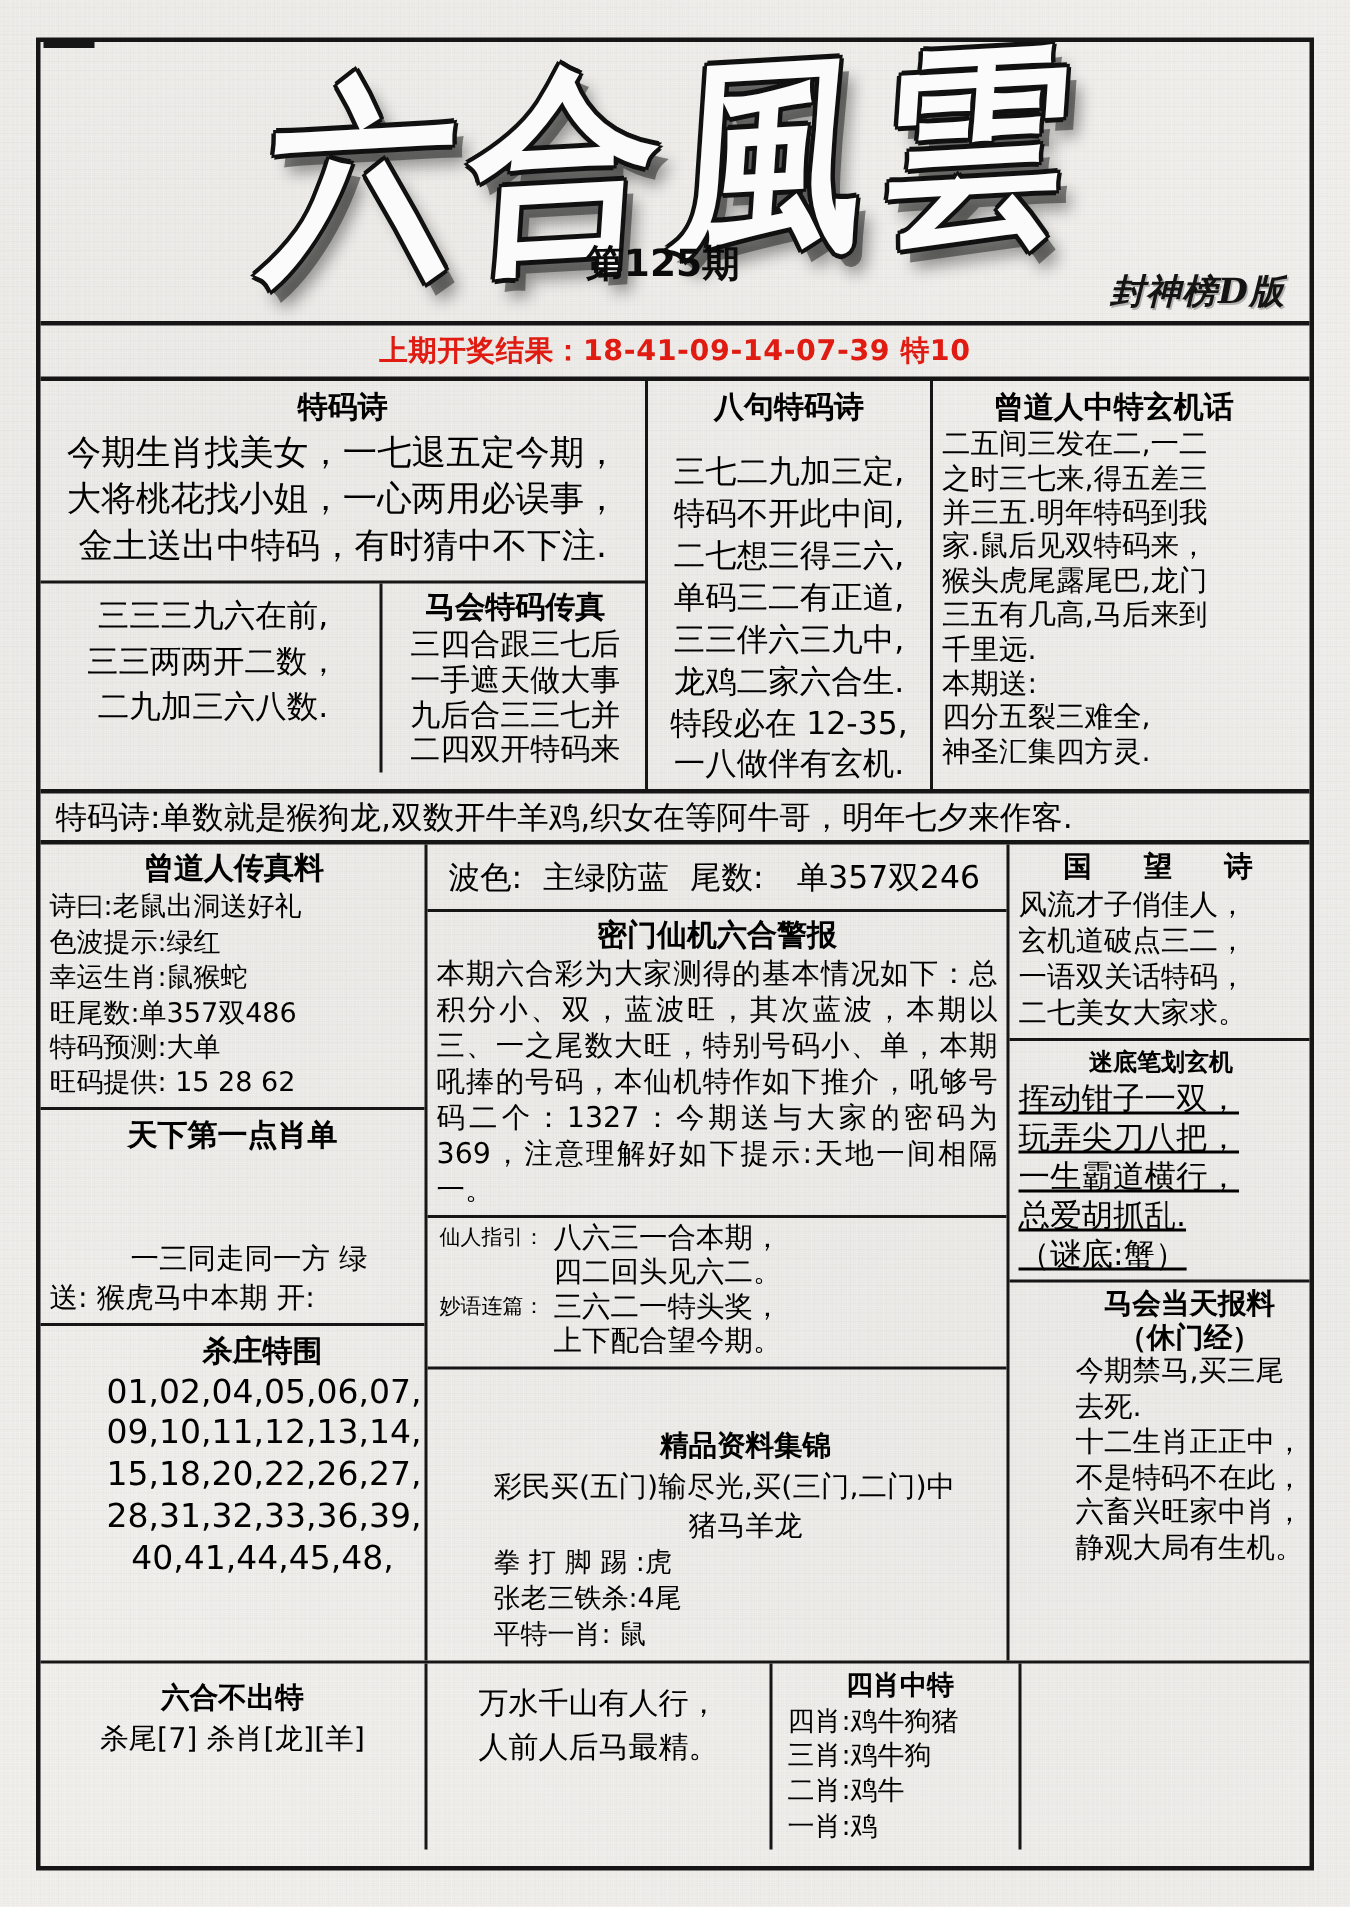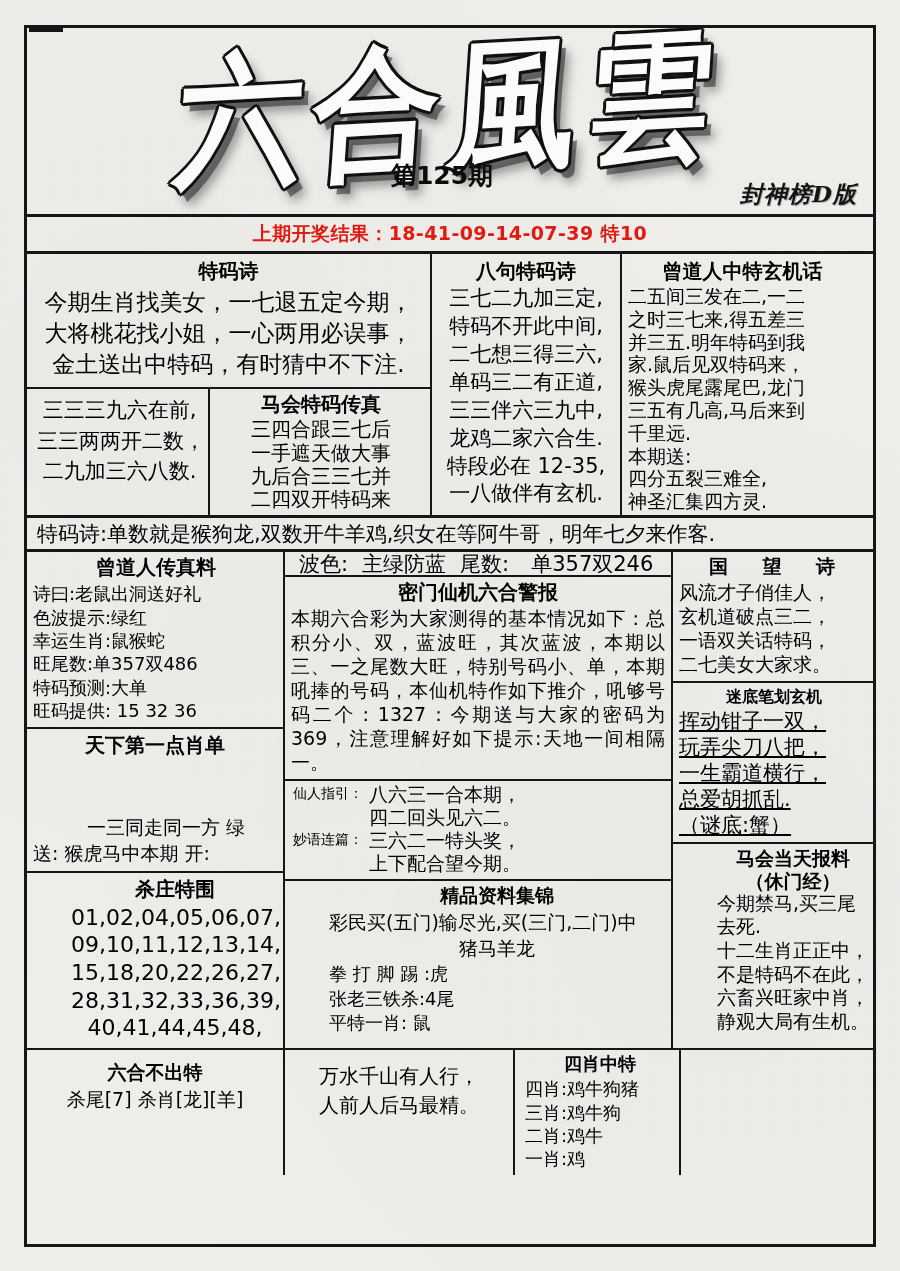--- a/index.html
+++ b/index.html
@@ -98,27 +98,27 @@
 
   .tema-poem{
     border-bottom:2px solid #161616;
     padding:4px 8px 8px 8px;
     box-sizing:border-box;
   }
   .tema-poem .hd{font-size:20px;margin-bottom:2px;}
   .tema-poem .ln{font-size:23px;line-height:1.34;text-align:center;white-space:nowrap;}
 
   .dual{display:flex;}
-  .dual-l{width:183px;border-right:2px solid #161616;box-sizing:border-box;padding:6px 6px 6px 10px;}
+  .dual-l{width:228px;border-right:2px solid #161616;box-sizing:border-box;padding:6px 6px 6px 10px;}
   .dual-r{flex:1;box-sizing:border-box;padding:2px 6px 4px 8px;border-radius:10px;}
   .dual-l .ln{font-size:21px;line-height:1.45;white-space:nowrap;text-align:center;}
   .dual-r .hd{font-size:20px;margin-bottom:0px;}
   .dual-r .ln{font-size:20px;line-height:1.16;white-space:nowrap;text-align:center;}
 
-  .top-mid .hd{font-size:20px;margin-bottom:0px;}
+  .top-mid .hd{font-size:20px;margin-bottom:16px;}
   .top-mid .ln{font-size:21px;line-height:1.33;white-space:nowrap;text-align:center;}
 
   .top-right .hd{font-size:20px;margin-bottom:0px;text-align:center;}
   .top-right .ln{font-size:19px;line-height:1.20;white-space:nowrap;}
 
   
   .banner{
     height:34px;
     border-bottom:3px solid #161616;
     display:flex;align-items:center;
@@ -145,40 +145,40 @@
   .txd .hd{font-size:20px;}
   .txd .l1{position:absolute;left:60px;bottom:30px;font-size:19px;white-space:nowrap;}
   .txd .l2{position:absolute;left:6px;bottom:4px;font-size:19px;white-space:nowrap;}
 
   .szt{padding:3px 4px 6px 6px;}
   .szt .hd{font-size:20px;margin-bottom:1px;}
   .szt .ln{font-size:22px;line-height:1.26;letter-spacing:0px;white-space:nowrap;text-align:center;}
 
   
   .bose{
-    height:25px;display:flex;align-items:center;
+    height:45px;display:flex;align-items:center;
     padding-left:14px;box-sizing:border-box;
     border-bottom:2px solid #161616;
     white-space:nowrap;
   }
   .bose .ln{font-size:21px;}
   .bose .sp1{display:inline-block;width:14px;}
   .bose .sp2{display:inline-block;width:22px;}
 
   .mimen{padding:2px 6px 4px 6px;}
   .mimen .hd{font-size:20px;margin-bottom:1px;}
   .mimen .body{font-size:19px;line-height:1.26;text-align:justify;}
 
   .guide{padding:2px 4px 4px 8px;}
   .guide .grow{display:flex;align-items:flex-start;}
   .guide .lbl{font-size:14px;white-space:nowrap;padding-top:2px;}
   .guide .val{font-size:19px;line-height:1.22;padding-left:6px;white-space:nowrap;}
 
   .jingpin{padding:2px 6px 4px 6px;}
-  .jingpin .hd{font-size:19px;margin-bottom:1px;}
+  .jingpin .hd{font-size:19px;margin-bottom:1px;margin-top:36px;}
   .jingpin .l-a{font-size:19px;white-space:nowrap;}
   .jingpin .l-b{font-size:19px;text-align:center;}
   .jingpin .l-c{font-size:18px;line-height:1.35;white-space:nowrap;}
 
   
   .gwshi{padding:2px 4px 4px 6px;}
   .gwshi .hd{font-size:19px;letter-spacing:14px;margin-bottom:1px;padding-left:10px;}
   .gwshi .ln{font-size:19px;line-height:1.26;white-space:nowrap;}
 
   .midi{padding:4px 4px 4px 6px;}
@@ -285,21 +285,21 @@
 
     <div class="col-left">
 
       <div class="sec zdr">
         <div class="hd">曾道人传真料</div>
         <div class="ln">诗曰:老鼠出洞送好礼</div>
         <div class="ln">色波提示:绿红</div>
         <div class="ln">幸运生肖:鼠猴蛇</div>
         <div class="ln">旺尾数:单357双486</div>
         <div class="ln">特码预测:大单</div>
-        <div class="ln">旺码提供: 15 32 36</div>
+        <div class="ln">旺码提供: 15 28 62</div>
       </div>
 
       <div class="sec txd">
         <div class="hd">天下第一点肖单</div>
         <div class="l1">一三同走同一方  绿</div>
         <div class="l2">送: 猴虎马中本期   开:</div>
       </div>
 
       <div class="sec szt">
         <div class="hd">杀庄特围</div>

